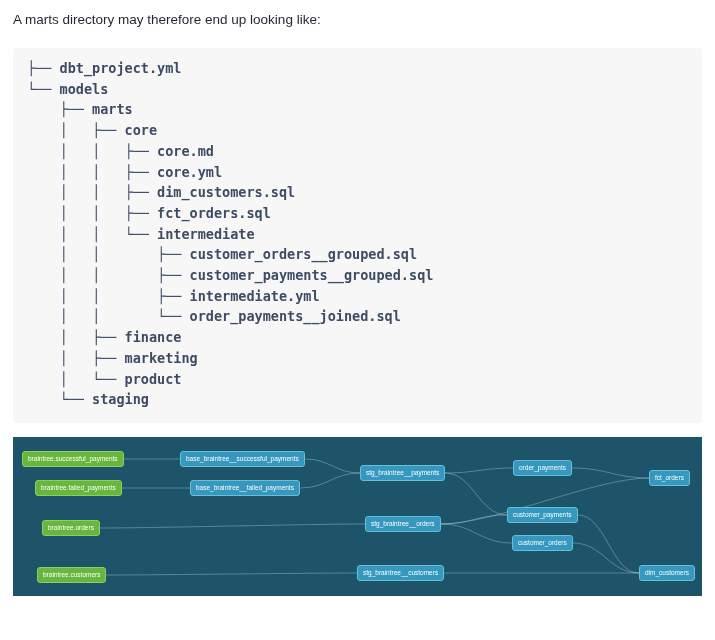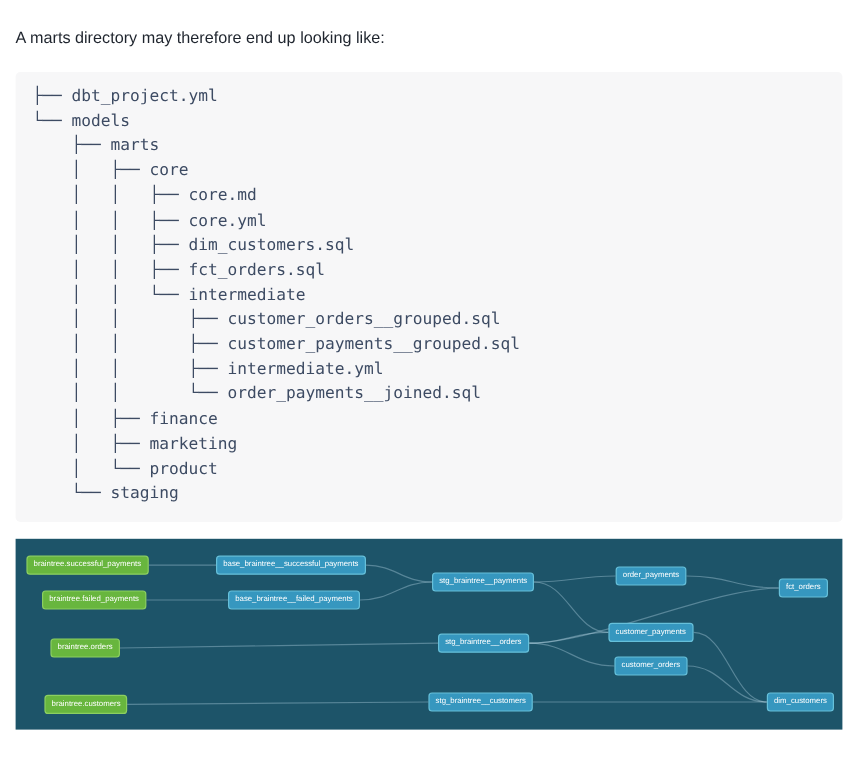--- a/index.html
+++ b/index.html
@@ -1,31 +1,32 @@
 <!DOCTYPE html>
 <html><head>
 <meta charset="utf-8">
 <style>
   html,body{margin:0;padding:0;background:#ffffff;}
   body{width:715px;height:640px;overflow:hidden;font-family:"Liberation Sans",sans-serif;}
-  .page{padding:24px 13px 0 13px;}
+  .page{padding:12px 13px 0 13px;}
   .para{font-size:13.5px;line-height:16px;color:#1f252e;margin:0;}
   .codeblock{
     background:#f7f7f8;
     border-radius:4px;
     margin:20px 0 0 0;
     padding:10px 14px 13px 14px;
   }
   .codeblock code{
     display:block;
     font-family:"DejaVu Sans Mono",monospace;
     font-size:13.5px;
     line-height:20.7px;
     color:#3d4b63;
     white-space:pre;
+    font-weight:bold;
   }
   .dag-caption{margin-top:17px;}
   .dag{
     position:relative;
     width:689px;
     height:159px;
     margin-top:14px;
     overflow:hidden;
   }
   .dag svg{position:absolute;left:0;top:0;pointer-events:none;}

